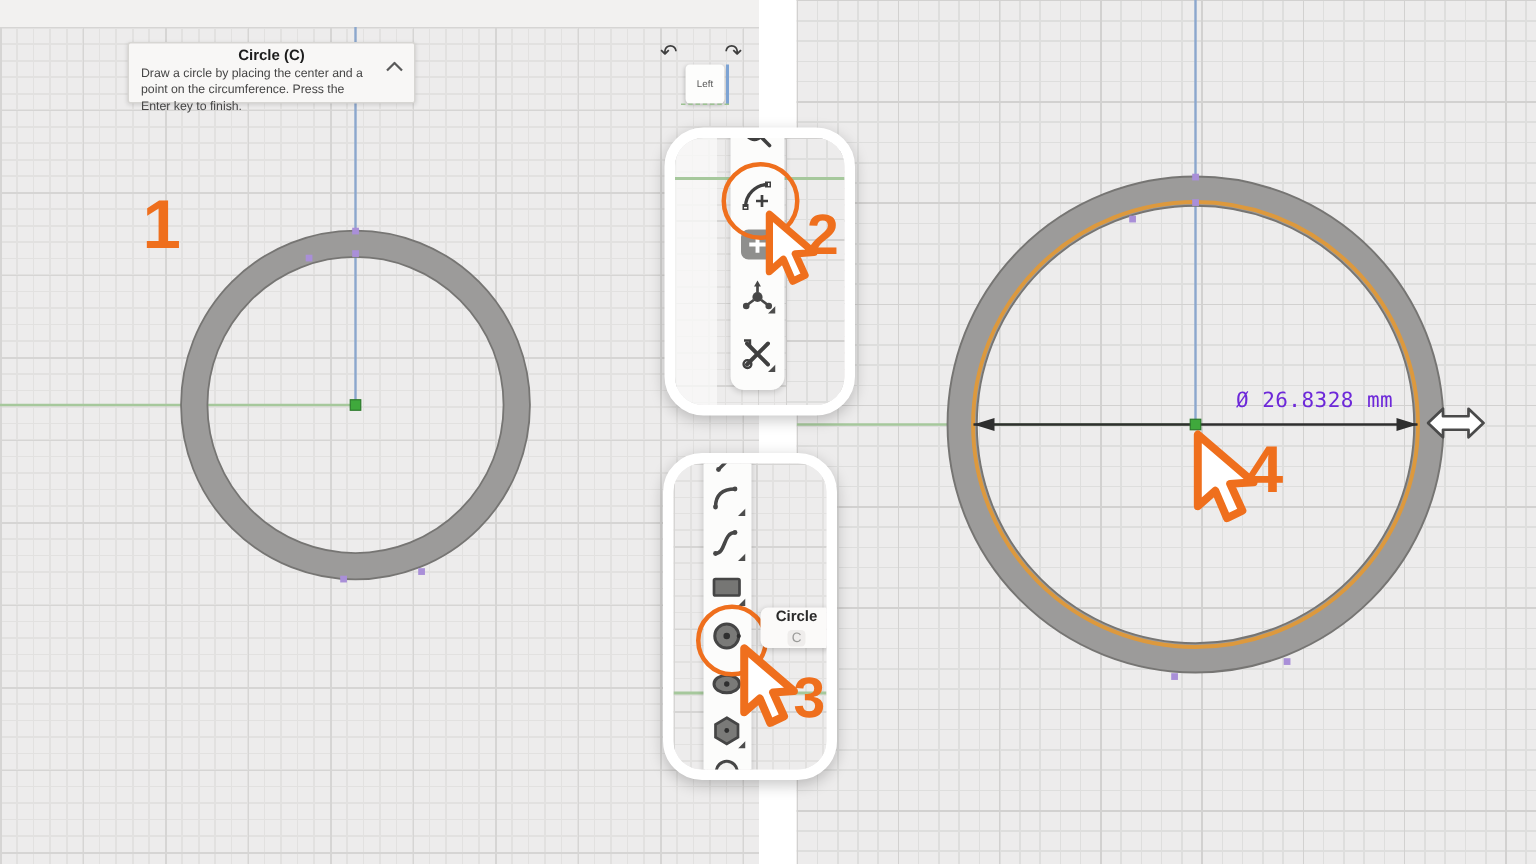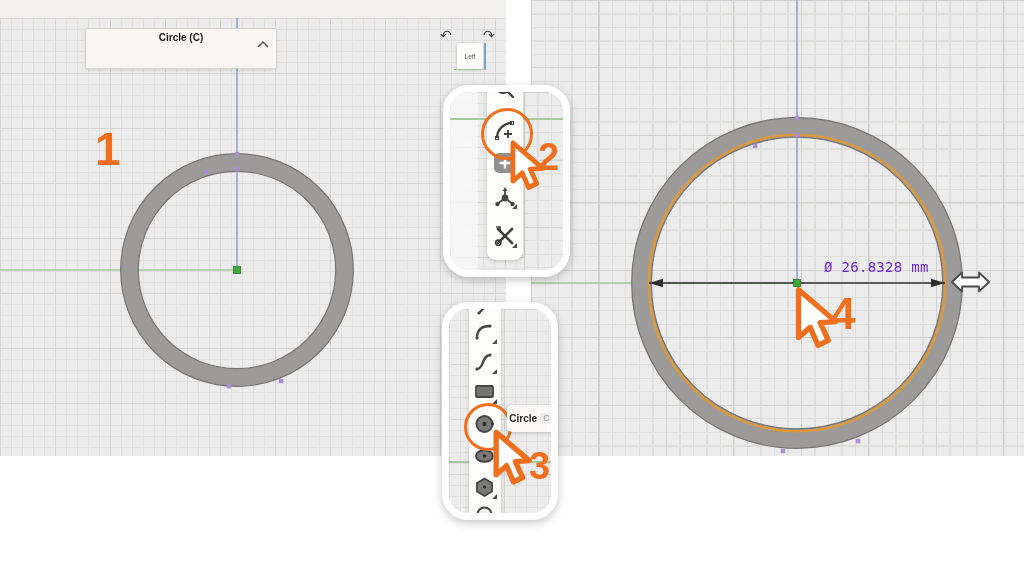--- a/index.html
+++ b/index.html
@@ -1,21 +1,21 @@
 <!DOCTYPE html>
 <html><head>
 <meta charset="utf-8">
 <style>
   html,body{margin:0;padding:0;}
   body{width:1024px;height:576px;overflow:hidden;background:#ffffff;
        font-family:"Liberation Sans",sans-serif;}
   #stage{position:relative;width:1024px;height:576px;background:#ffffff;}
 
   
-  .panel{position:absolute;top:0;height:456px;overflow:hidden;}
+  .panel{position:absolute;top:0;height:576px;overflow:hidden;}
   .panel.left{left:0;width:506px;}
   .panel.right{left:531px;width:493px;}
   .divider{position:absolute;left:506px;top:0;width:25px;height:576px;background:#ffffff;}
 
   .grid{position:absolute;background-color:#edecec;}
   .grid.fine{
     background-image:
       repeating-linear-gradient(to right,#d6d5d4 0px 1px,transparent 1px 55px),
       repeating-linear-gradient(to bottom,#d6d5d4 0px 1px,transparent 1px 55px),
       repeating-linear-gradient(to right,#e2e1e0 0px 1px,transparent 1px 11px),
@@ -66,21 +66,21 @@
 
   .toolstrip{position:absolute;background:#fcfcfb;border-radius:9px;
     box-shadow:0 1px 4px rgba(0,0,0,.18);}
   .tool{position:absolute;width:24px;height:24px;}
   .plusbtn{background:#8f8f8d;border-radius:5px;width:22px;height:20px;
     display:flex;align-items:center;justify-content:center;}
   .hl-circle{position:absolute;border:3px solid #ef6f1d;border-radius:50%;background:transparent;}
 
   .mini-tt{position:absolute;left:58px;top:96px;width:48px;height:27px;background:#fbfaf9;
     border-radius:5px;box-shadow:0 1px 4px rgba(0,0,0,.2);
-    display:flex;align-items:center;justify-content:center;gap:3px;}
+    display:flex;align-items:center;justify-content:center;gap:3px;flex-direction:column;}
   .mini-tt .lbl{font-size:10px;font-weight:bold;color:#2a2a2a;}
   .mini-tt .key{font-size:9px;color:#9a9a98;background:#efedec;border-radius:3px;
     padding:1px 3px;line-height:1;}
 
   .cursor{position:absolute;}
 </style>
 </head>
 <body>
 
 <div id="stage">
@@ -100,20 +100,21 @@
         <rect x="234.8" y="166.8" width="4.5" height="4.5"></rect>
         <rect x="203.8" y="169.8" width="4.5" height="4.5"></rect>
         <rect x="226.8" y="383.8" width="4.5" height="4.5"></rect>
         <rect x="278.8" y="378.8" width="4.5" height="4.5"></rect>
       </g>
       <rect x="233.5" y="266.5" width="7" height="7" fill="#3fa93c" stroke="#2c7a2c" stroke-width="0.8"></rect>
     </svg>
 
     <div class="tooltip-box">
       <div class="tt-title">Circle (C)</div>
+      <div class="tt-body">Draw a circle by placing the center and a point on the circumference. Press the Enter key to finish.</div>
       <svg class="tt-chevron" width="12" height="7" viewBox="0 0 12 7">
         <polyline points="1,6 6,1 11,6" fill="none" stroke="#5a5a5a" stroke-width="1.5"></polyline>
       </svg>
     </div>
 
     <span class="orbit" style="left:440px;top:27px;">↶</span>
     <span class="orbit" style="left:483px;top:27px;">↷</span>
     <div class="viewcube">Left</div>
     <div class="vc-blue"></div>
     <div class="vc-green"></div>

